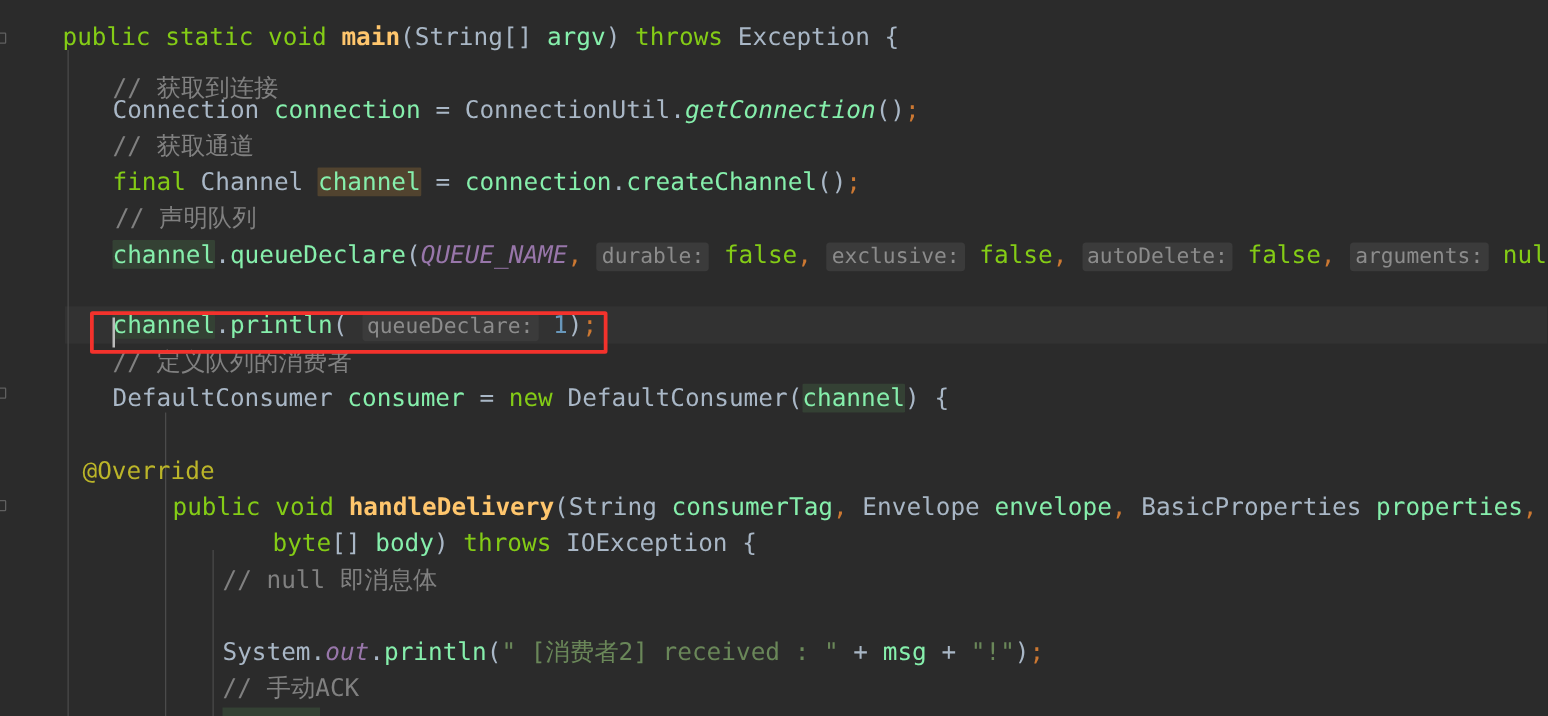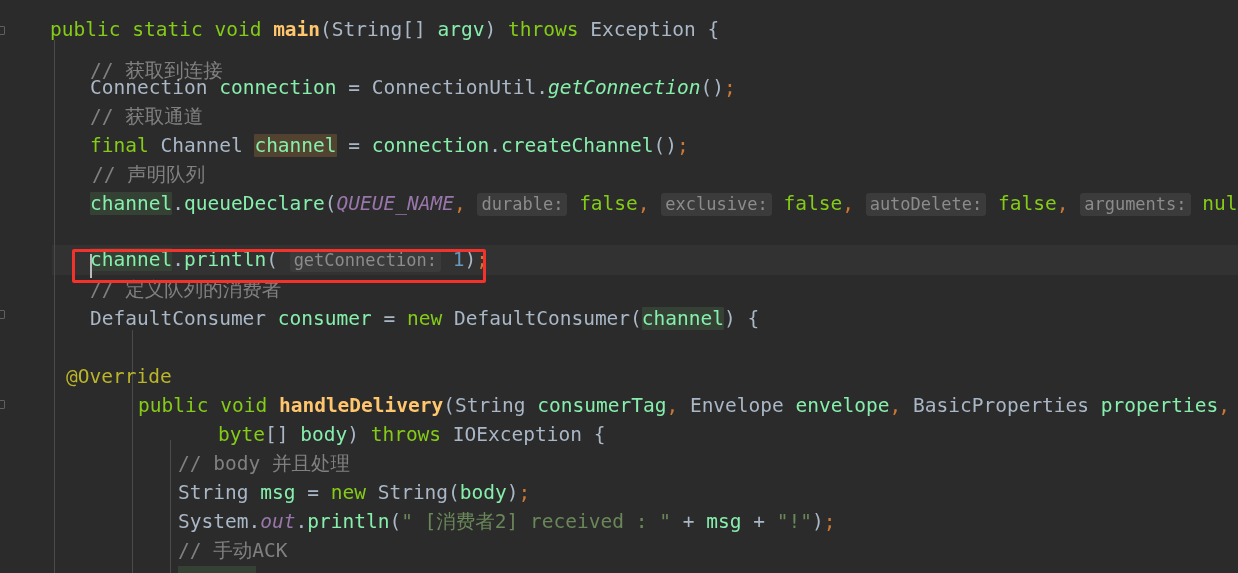--- a/index.html
+++ b/index.html
@@ -163,28 +163,27 @@
   </div>
 
   <div class="code-layer" id="code-layer">
       <div class="line" style="top: 15px; padding-left: 50px;"><span class="kw">public</span><span class="punc"> </span><span class="kw">static</span><span class="punc"> </span><span class="kw">void</span><span class="punc"> </span><span class="mth bold">main</span><span class="punc">(</span><span class="type">String</span><span class="punc">[] </span><span class="ident">argv</span><span class="punc">) </span><span class="kw">throws</span><span class="punc"> </span><span class="type">Exception</span><span class="punc"> {</span></div>
       <div class="line" style="top: 44px; padding-left: 90px; margin-top: 12px;"><span class="cmt">// 获取到连接</span></div>
       <div class="line" style="top: 73px; padding-left: 90px;"><span class="type">Connection</span><span class="punc"> </span><span class="ident">connection</span><span class="punc"> = </span><span class="type">ConnectionUtil</span><span class="punc">.</span><span class="ident ital">getConnection</span><span class="punc">()</span><span class="semi">;</span></div>
       <div class="line" style="top: 102px; padding-left: 90px;"><span class="cmt">// 获取通道</span></div>
       <div class="line" style="top: 131px; padding-left: 90px;"><span class="kw">final</span><span class="punc"> </span><span class="type">Channel</span><span class="punc"> </span><span class="ident wr">channel</span><span class="punc"> = </span><span class="ident">connection</span><span class="punc">.</span><span class="ident">createChannel</span><span class="punc">()</span><span class="semi">;</span></div>
       <div class="line" style="top: 160px; padding-left: 68px; margin-left: 24px;"><span class="cmt">// 声明队列</span></div>
       <div class="line" style="top: 189px; padding-left: 90px;"><span class="ident occ">channel</span><span class="punc">.</span><span class="ident">queueDeclare</span><span class="punc">(</span><span class="field ital">QUEUE_NAME</span><span class="semi">,</span><span class="punc"> </span><span class="hint">durable:</span><span class="punc"> </span><span class="kw">false</span><span class="semi">,</span><span class="punc"> </span><span class="hint">exclusive:</span><span class="punc"> </span><span class="kw">false</span><span class="semi">,</span><span class="punc"> </span><span class="hint">autoDelete:</span><span class="punc"> </span><span class="kw">false</span><span class="semi">,</span><span class="punc"> </span><span class="hint">arguments:</span><span class="punc"> </span><span class="kw">null</span></div>
-      <div class="line" style="top: 245px; padding-left: 90px;"><span class="ident occ">channel</span><span class="punc">.</span><span class="ident">println</span><span class="punc">(</span><span class="punc"> </span><span class="hint">getConnection:</span><span class="punc"> </span><span class="num">1</span><span class="punc">)</span><span class="semi">;</span></div>
+      <div class="line" style="top: 245px; padding-left: 90px;"><span class="ident occ">channel</span><span class="punc">.</span><span class="ident">println</span><span class="punc">(</span><span class="punc"> </span><span class="hint">queueDeclare:</span><span class="punc"> </span><span class="num">1</span><span class="punc">)</span><span class="semi">;</span></div>
       <div class="line" style="top: 275px; padding-left: 90px;"><span class="cmt">// 定义队列的消费者</span></div>
       <div class="line" style="top: 304px; padding-left: 90px;"><span class="type">DefaultConsumer</span><span class="punc"> </span><span class="ident">consumer</span><span class="punc"> = </span><span class="kw">new</span><span class="punc"> </span><span class="type">DefaultConsumer</span><span class="punc">(</span><span class="ident occ">channel</span><span class="punc">) {</span></div>
       <div class="line" style="top: 362px; padding-left: 66px;"><span class="anno">@Override</span></div>
       <div class="line" style="top: 391px; padding-left: 138px;"><span class="kw">public</span><span class="punc"> </span><span class="kw">void</span><span class="punc"> </span><span class="mth bold">handleDelivery</span><span class="punc">(</span><span class="type">String</span><span class="punc"> </span><span class="ident">consumerTag</span><span class="semi">,</span><span class="punc"> </span><span class="type">Envelope</span><span class="punc"> </span><span class="ident">envelope</span><span class="semi">,</span><span class="punc"> </span><span class="type">BasicProperties</span><span class="punc"> </span><span class="ident">properties</span><span class="semi">,</span></div>
       <div class="line" style="top: 420px; padding-left: 218px;"><span class="kw">byte</span><span class="punc">[] </span><span class="ident">body</span><span class="punc">) </span><span class="kw">throws</span><span class="punc"> </span><span class="type">IOException</span><span class="punc"> {</span></div>
-      <div class="line" style="top: 449px; padding-left: 178px;"><span class="cmt">// body 并且处理</span></div>
-      <div class="line" style="top: 478px; padding-left: 178px;"><span class="type">String</span><span class="punc"> </span><span class="ident">msg</span><span class="punc"> = </span><span class="kw">new</span><span class="punc"> </span><span class="type">String</span><span class="punc">(</span><span class="ident">body</span><span class="punc">)</span><span class="semi">;</span></div>
+      <div class="line" style="top: 449px; padding-left: 178px;"><span class="cmt">// null 即消息体</span></div>
       <div class="line" style="top: 507px; padding-left: 178px;"><span class="type">System</span><span class="punc">.</span><span class="field ital">out</span><span class="punc">.</span><span class="ident">println</span><span class="punc">(</span><span class="str">" [消费者2] received : "</span><span class="punc"> + </span><span class="ident">msg</span><span class="punc"> + </span><span class="str">"!"</span><span class="punc">)</span><span class="semi">;</span></div>
       <div class="line" style="top: 536px; padding-left: 178px;"><span class="cmt">// 手动ACK</span></div>
     </div>
 
   <div class="caret" id="caret" style="left: 90px; top: 254px; height: 24px; background: rgb(187, 187, 187);"></div>
 
   <div class="bottom-chip" id="bottom-chip" style="left: 178px; top: 566px; width: 78px; height: 10px; background: rgb(52, 65, 52);"></div>
 
   <div class="redbox" id="redbox" style="left: 72px; top: 249px; width: 414px; height: 34px; border-color: rgb(243, 50, 44);"></div>
 

